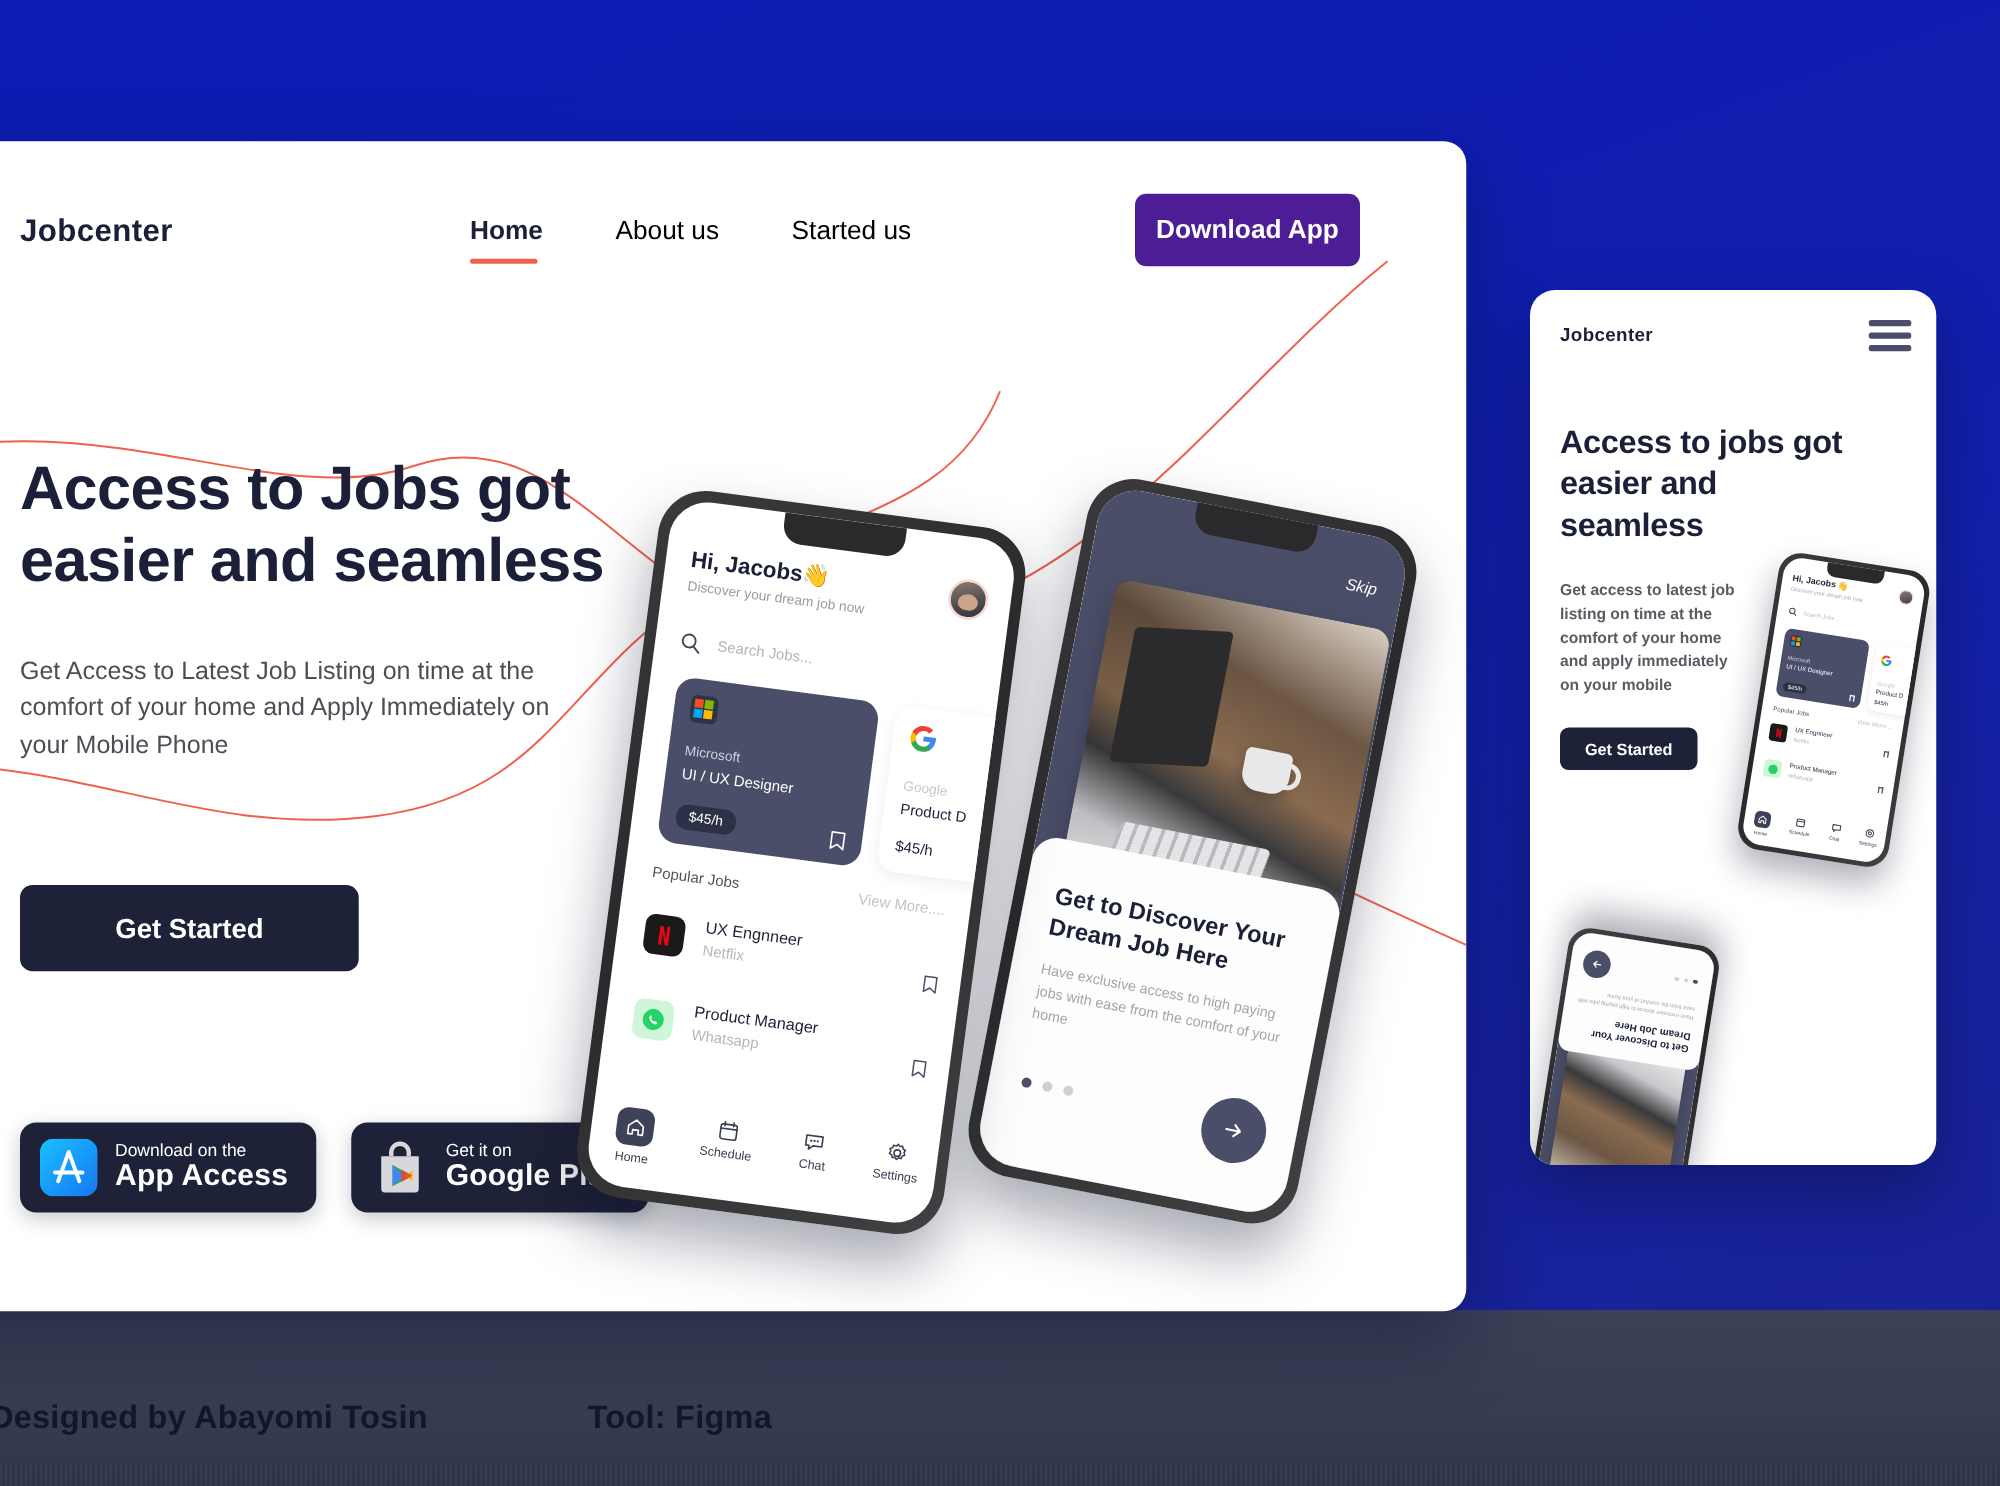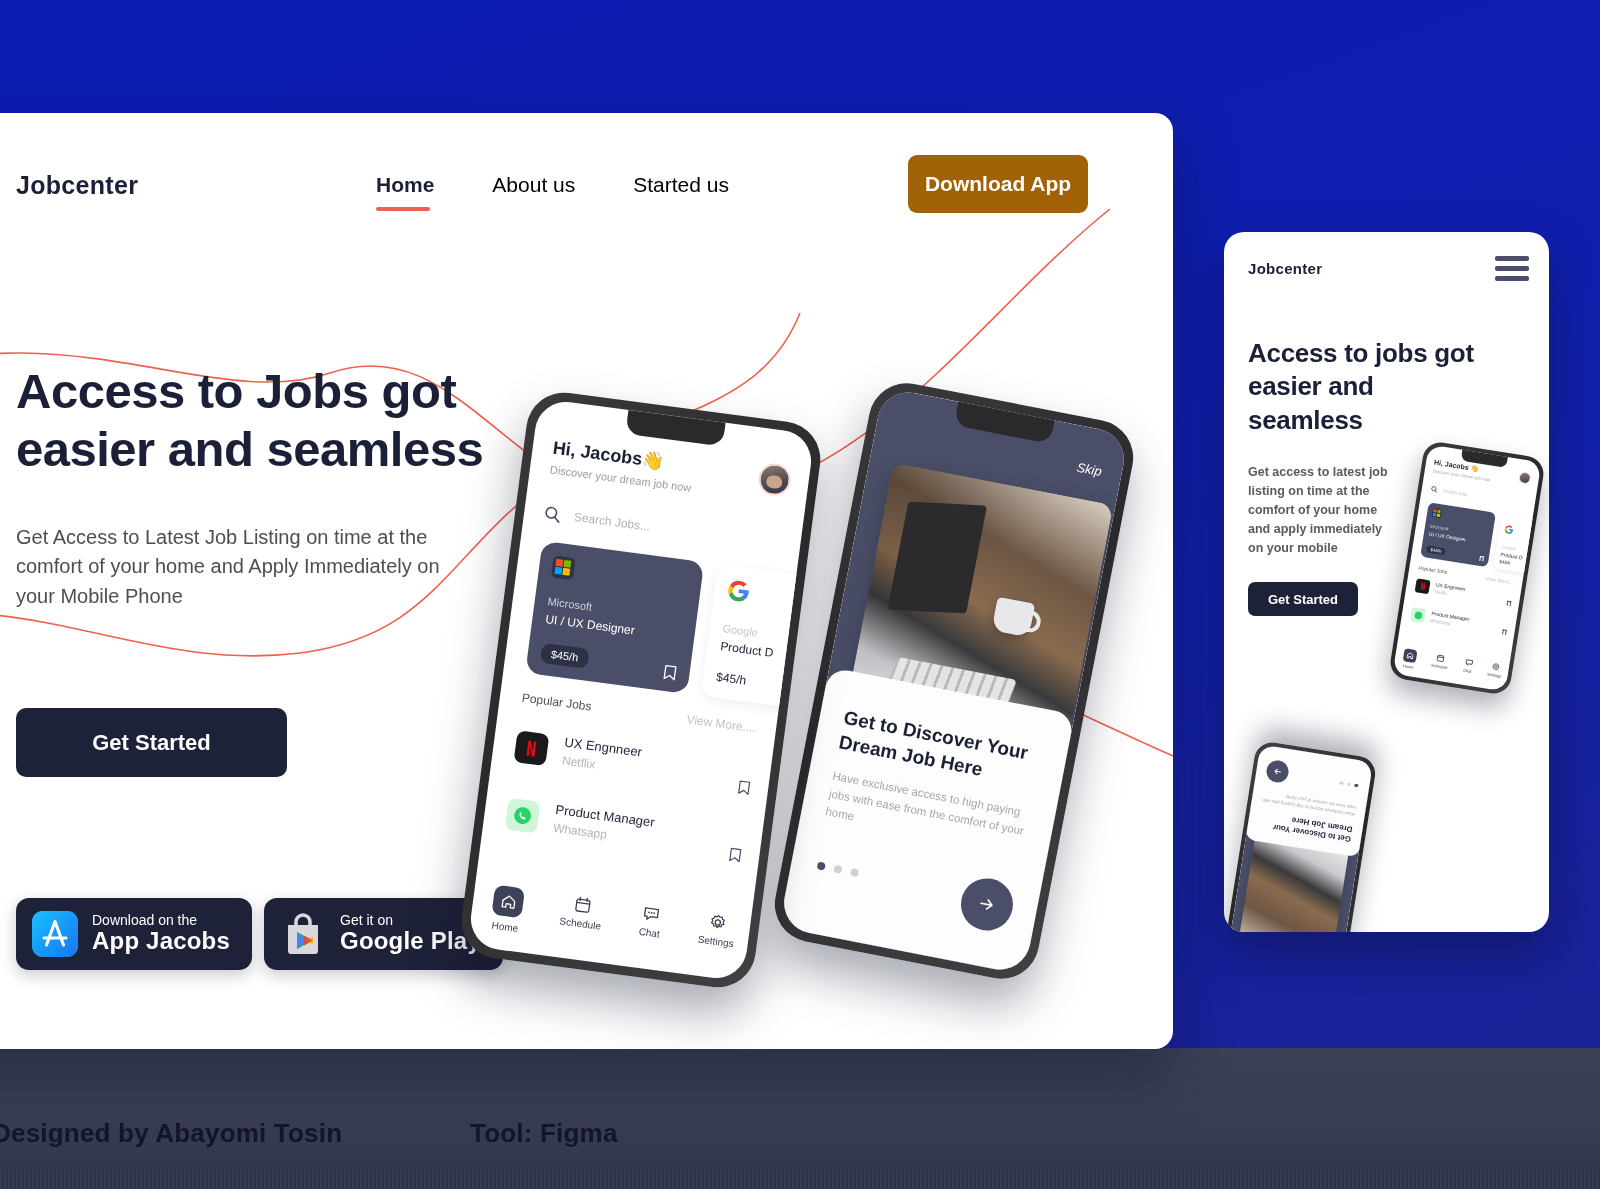--- a/index.html
+++ b/index.html
@@ -65,21 +65,21 @@
     padding-bottom: 14px;
   }
   .nav-link.active { color: #1B2038; font-weight: bold; }
   .nav-link.active::after {
     content: ""; position: absolute; left: 0; right: 4px; bottom: 0;
     height: 4px; background: #F0604E; border-radius: 2px;
   }
   .download-btn {
     position: absolute; left: 892px; top: 0;
     width: 180px; height: 58px; border-radius: 9px;
-    background: #a16207; color: #fff; border: none;
+    background: #4c1d95; color: #fff; border: none;
     font-size: 21px; font-weight: bold; cursor: pointer;
     font-family: inherit;
   }
 
   
   .hero { position: absolute; left: 16px; top: 250px; width: 520px; }
   .hero h1 {
     font-size: 49px; line-height: 1.18; font-weight: bold;
     color: #1B2038; letter-spacing: -.5px;
   }
@@ -88,21 +88,21 @@
     width: 450px;
   }
   .get-started {
     position: absolute; left: 16px; top: 595px;
     width: 271px; height: 69px; border-radius: 10px;
     background: #1E2238; color: #fff; border: none;
     font-size: 22px; font-weight: bold; cursor: pointer; font-family: inherit;
   }
 
   
-  .badges { position: absolute; left: 16px; top: 785px; display: flex; gap: 12px; align-items: flex-end; }
+  .badges { position: absolute; left: 16px; top: 785px; display: flex; gap: 28px; align-items: flex-end; }
   .badge {
     display: flex; align-items: center; gap: 14px;
     background: #1E2238; border-radius: 13px;
     padding: 13px 22px 13px 16px; cursor: pointer;
     box-shadow: 0 5px 16px rgba(10,14,40,.22);
   }
   .badge .txt { display: flex; flex-direction: column; line-height: 1.12; }
   .badge .small { font-size: 14px; color: #fff; }
   .badge .big { font-size: 24px; font-weight: bold; color: #fff; letter-spacing: .2px; }
   .ico { width: 46px; height: 46px; flex: 0 0 46px; }
@@ -335,21 +335,21 @@
           <defs>
               <linearGradient id="g1" x1="0" y1="0" x2="1" y2="1">
             <stop offset="0" stop-color="#19C0FF"></stop>
                 <stop offset="1" stop-color="#1577F2"></stop>
           </linearGradient>
             </defs>
           <path d="M23 10.5 L31.5 34 M23 10.5 L14.5 34 M12 27 H34" stroke="#fff" stroke-width="3.1" stroke-linecap="round" fill="none"></path>
         </svg>
         <div class="txt">
           <span class="small">Download on the</span>
-          <span class="big">App Jacobs</span>
+          <span class="big">App Access</span>
         </div>
       </div>
       <div class="badge">
         <svg class="ico" viewBox="0 0 46 46">
           <path d="M8 14 h30 v26 a3 3 0 0 1-3 3 H11 a3 3 0 0 1-3-3 Z" fill="#D8D8DC"></path>
           <path d="M16 14 v-3 a7 7 0 0 1 14 0 v3" stroke="#D8D8DC" stroke-width="3.5" fill="none"></path>
           <path d="M17 21 L33 29.5 L17 38 Z" fill="#34A853"></path>
           <path d="M17 21 L26 29.5 L17 38 Z" fill="#4285F4"></path>
           <path d="M26 29.5 L33 25.5 L33 33.5 Z" fill="#FBBC04"></path>
           <path d="M24 24.5 L33 29.5 L24 34.5 Z" fill="#EA4335" opacity=".85"></path>

